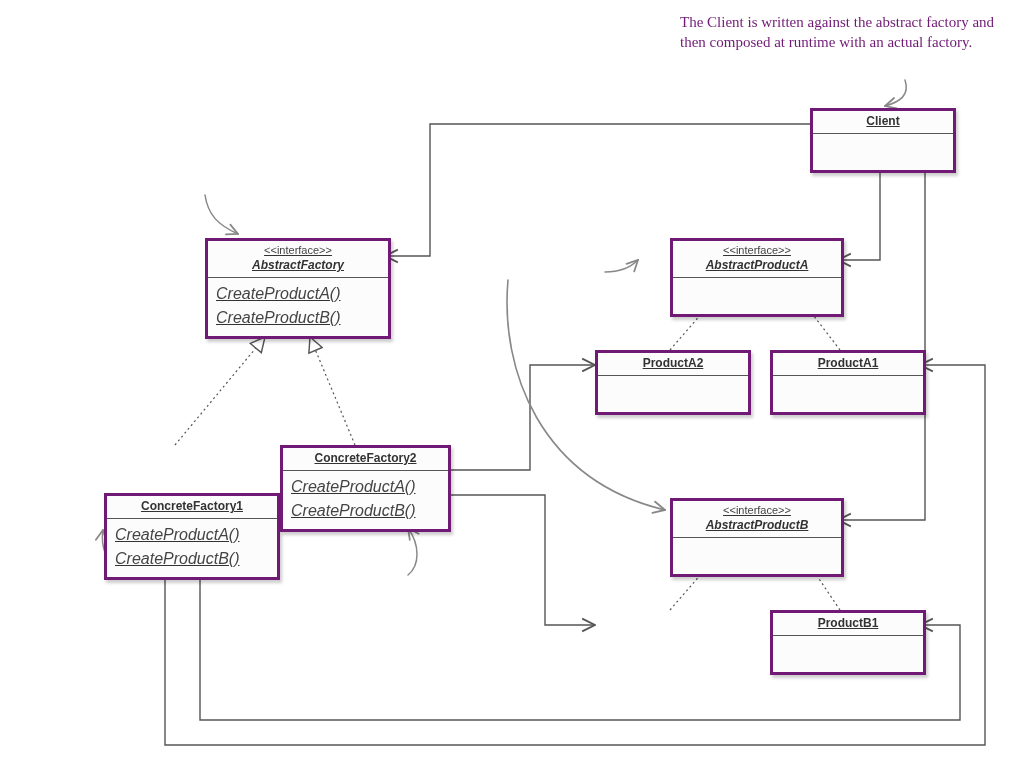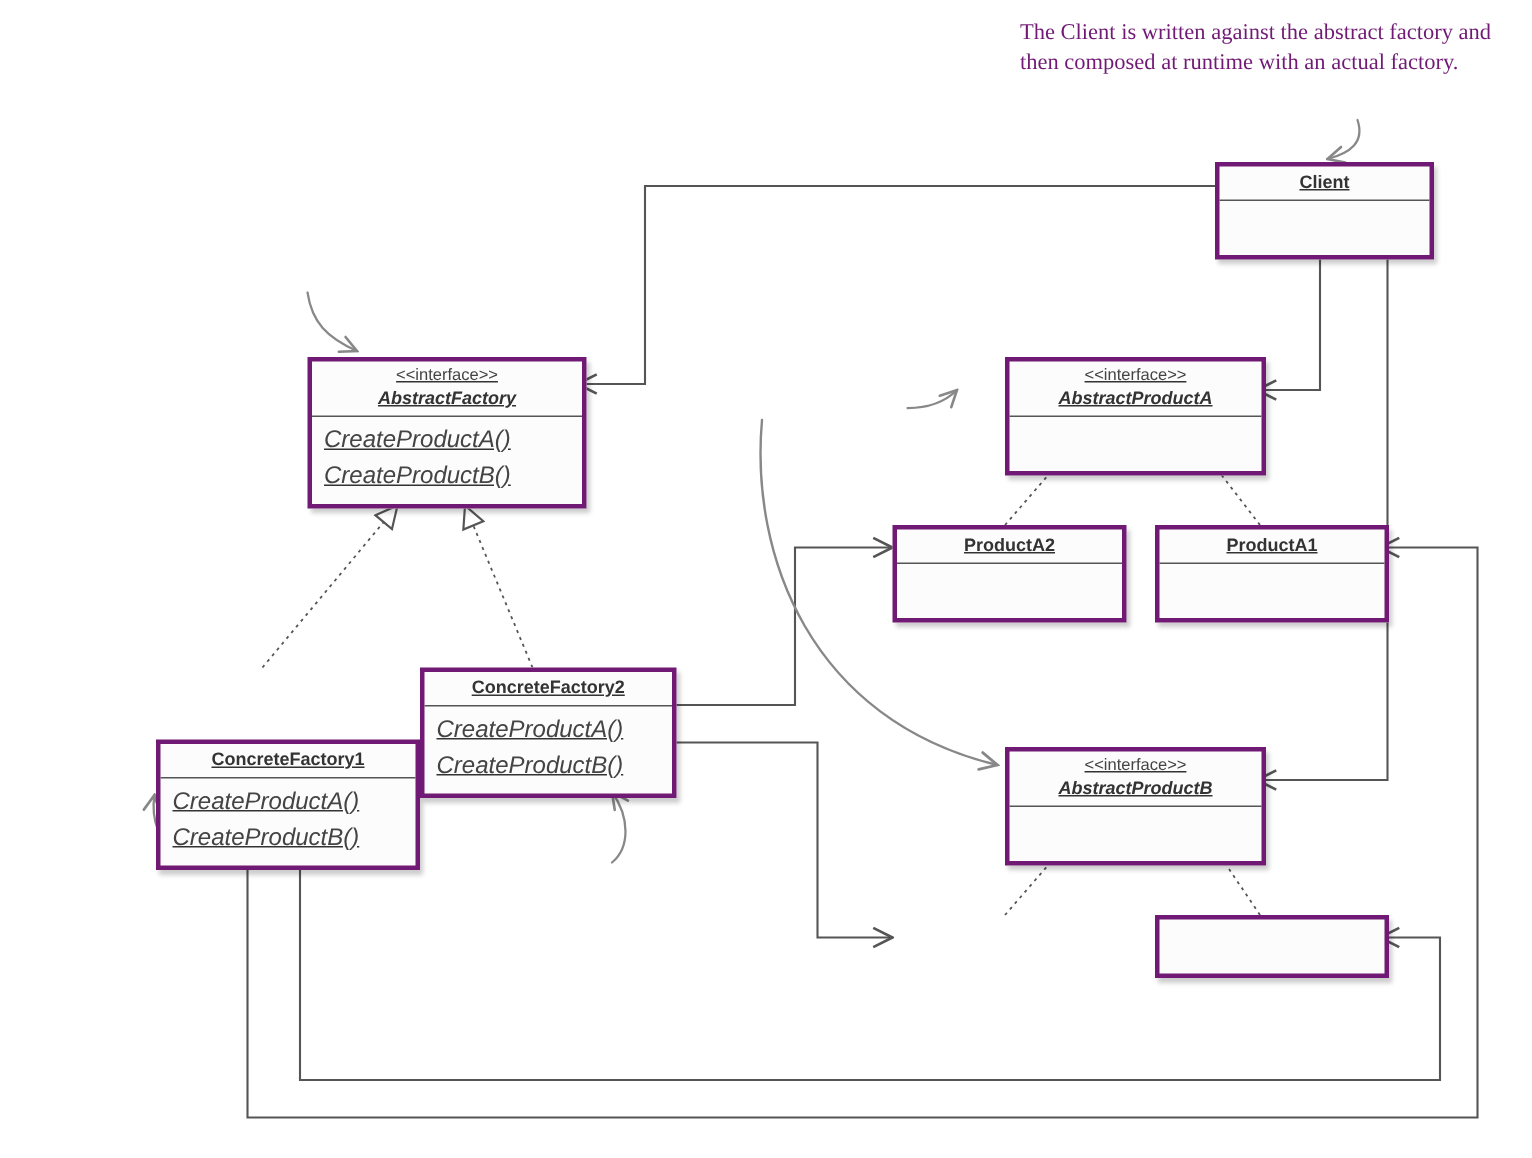--- a/index.html
+++ b/index.html
@@ -187,18 +187,21 @@
 <div class="box iface" style="left:670px; top:498px; width:168px;">
   <div class="head">
     <span class="stereo">&lt;&lt;interface&gt;&gt;</span>
     <span class="name">AbstractProductB</span>
   </div>
   <div class="body"></div>
 </div>
 
 
 <div class="box" style="left:770px; top:610px; width:150px;">
+  <div class="head">
+        <span class="name">ProductB1</span>
+      </div>
   <div class="body"></div>
 </div>
 
 <div class="note" style="left:680px; top:12px; width:330px;">The Client is written against the abstract factory and then composed at runtime with an actual factory.</div>
 
 </div>
 
 </body></html>

